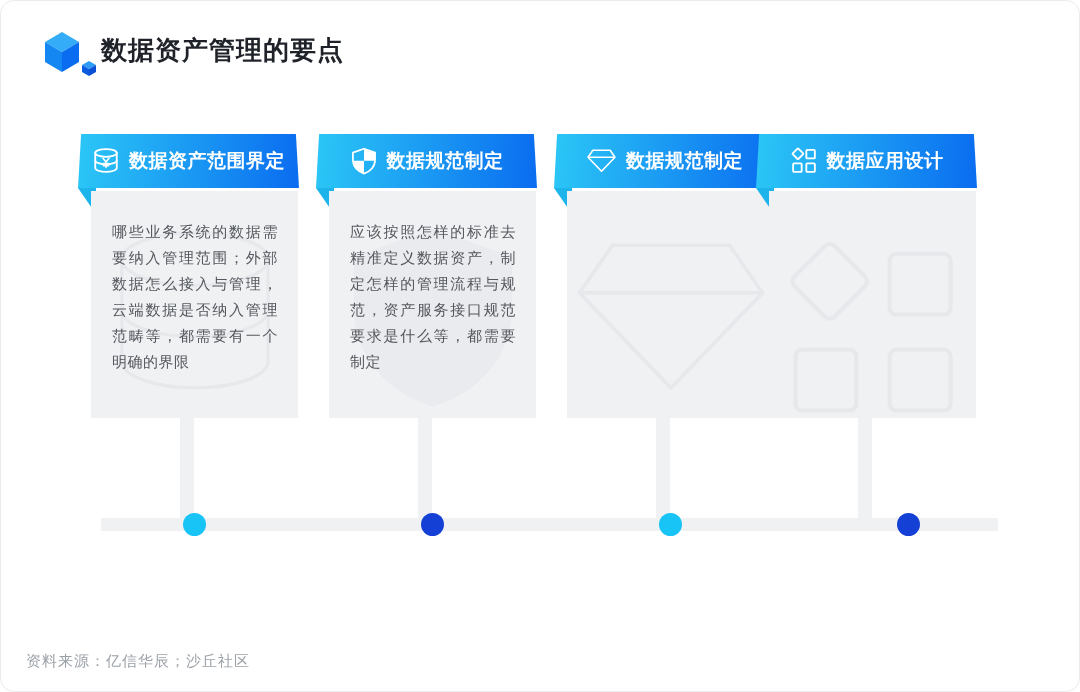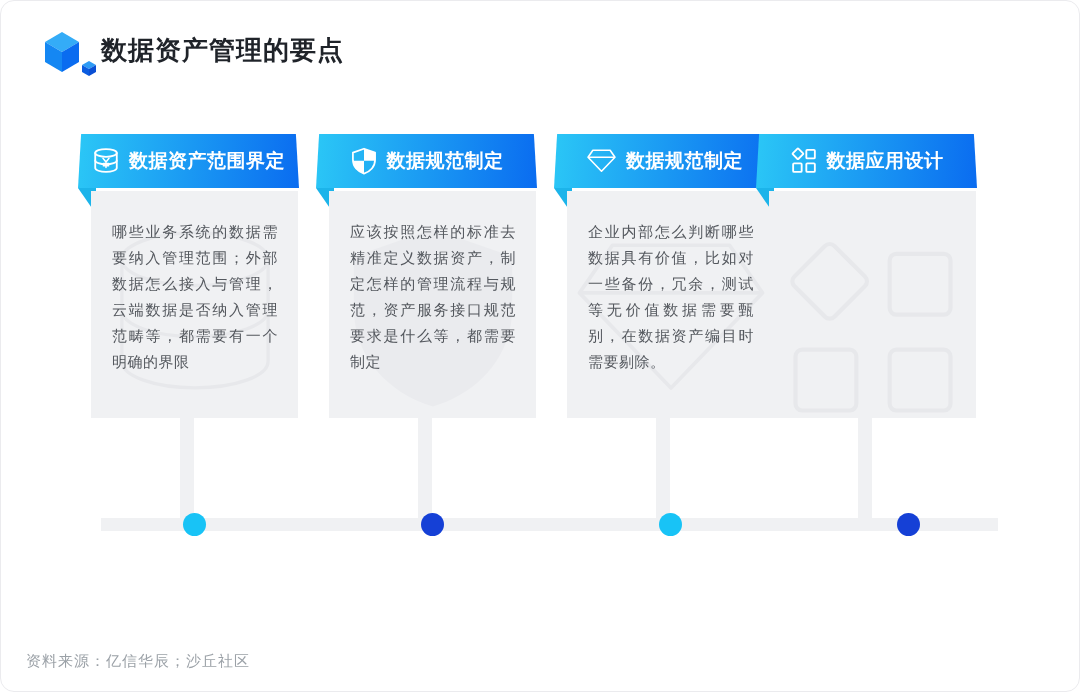--- a/index.html
+++ b/index.html
@@ -89,21 +89,20 @@
         <path d="M1.5 9.5 H26.5"></path>
       </svg>
       <span class="hlabel">数据规范制定</span>
     </div>
     <div class="fold"></div>
     <div class="cardbody">
       <svg class="watermark" style="top:30px;width:205px;height:195px;" viewBox="0 0 28 26" fill="none" stroke="#e7e8eb" stroke-width="0.5" stroke-linejoin="round">
         <path d="M6 3 H22 L26.5 9.5 L14 22.5 L1.5 9.5 Z"></path>
         <path d="M1.5 9.5 H26.5"></path>
       </svg>
-      <p>企业内部怎么判断哪些数据具有价值，比如对一些备份，冗余，测试等无价值数据需要甄别，在数据资产编目时需要剔除。</p>
     </div>
     <div class="connector"></div>
   </div>
 
   <div class="card c3">
     <div class="ribbon">
       <svg class="hicon" viewBox="0 0 24 24" fill="none" stroke="#fff" stroke-width="1.6" stroke-linejoin="round">
         <rect x="3.4" y="2.4" width="6.8" height="6.8" rx="0.8" transform="rotate(45 6.8 5.8)"></rect>
         <rect x="14" y="2.5" width="7.3" height="7.3" rx="0.8"></rect>
         <rect x="2.7" y="14" width="7.3" height="7.3" rx="0.8"></rect>

